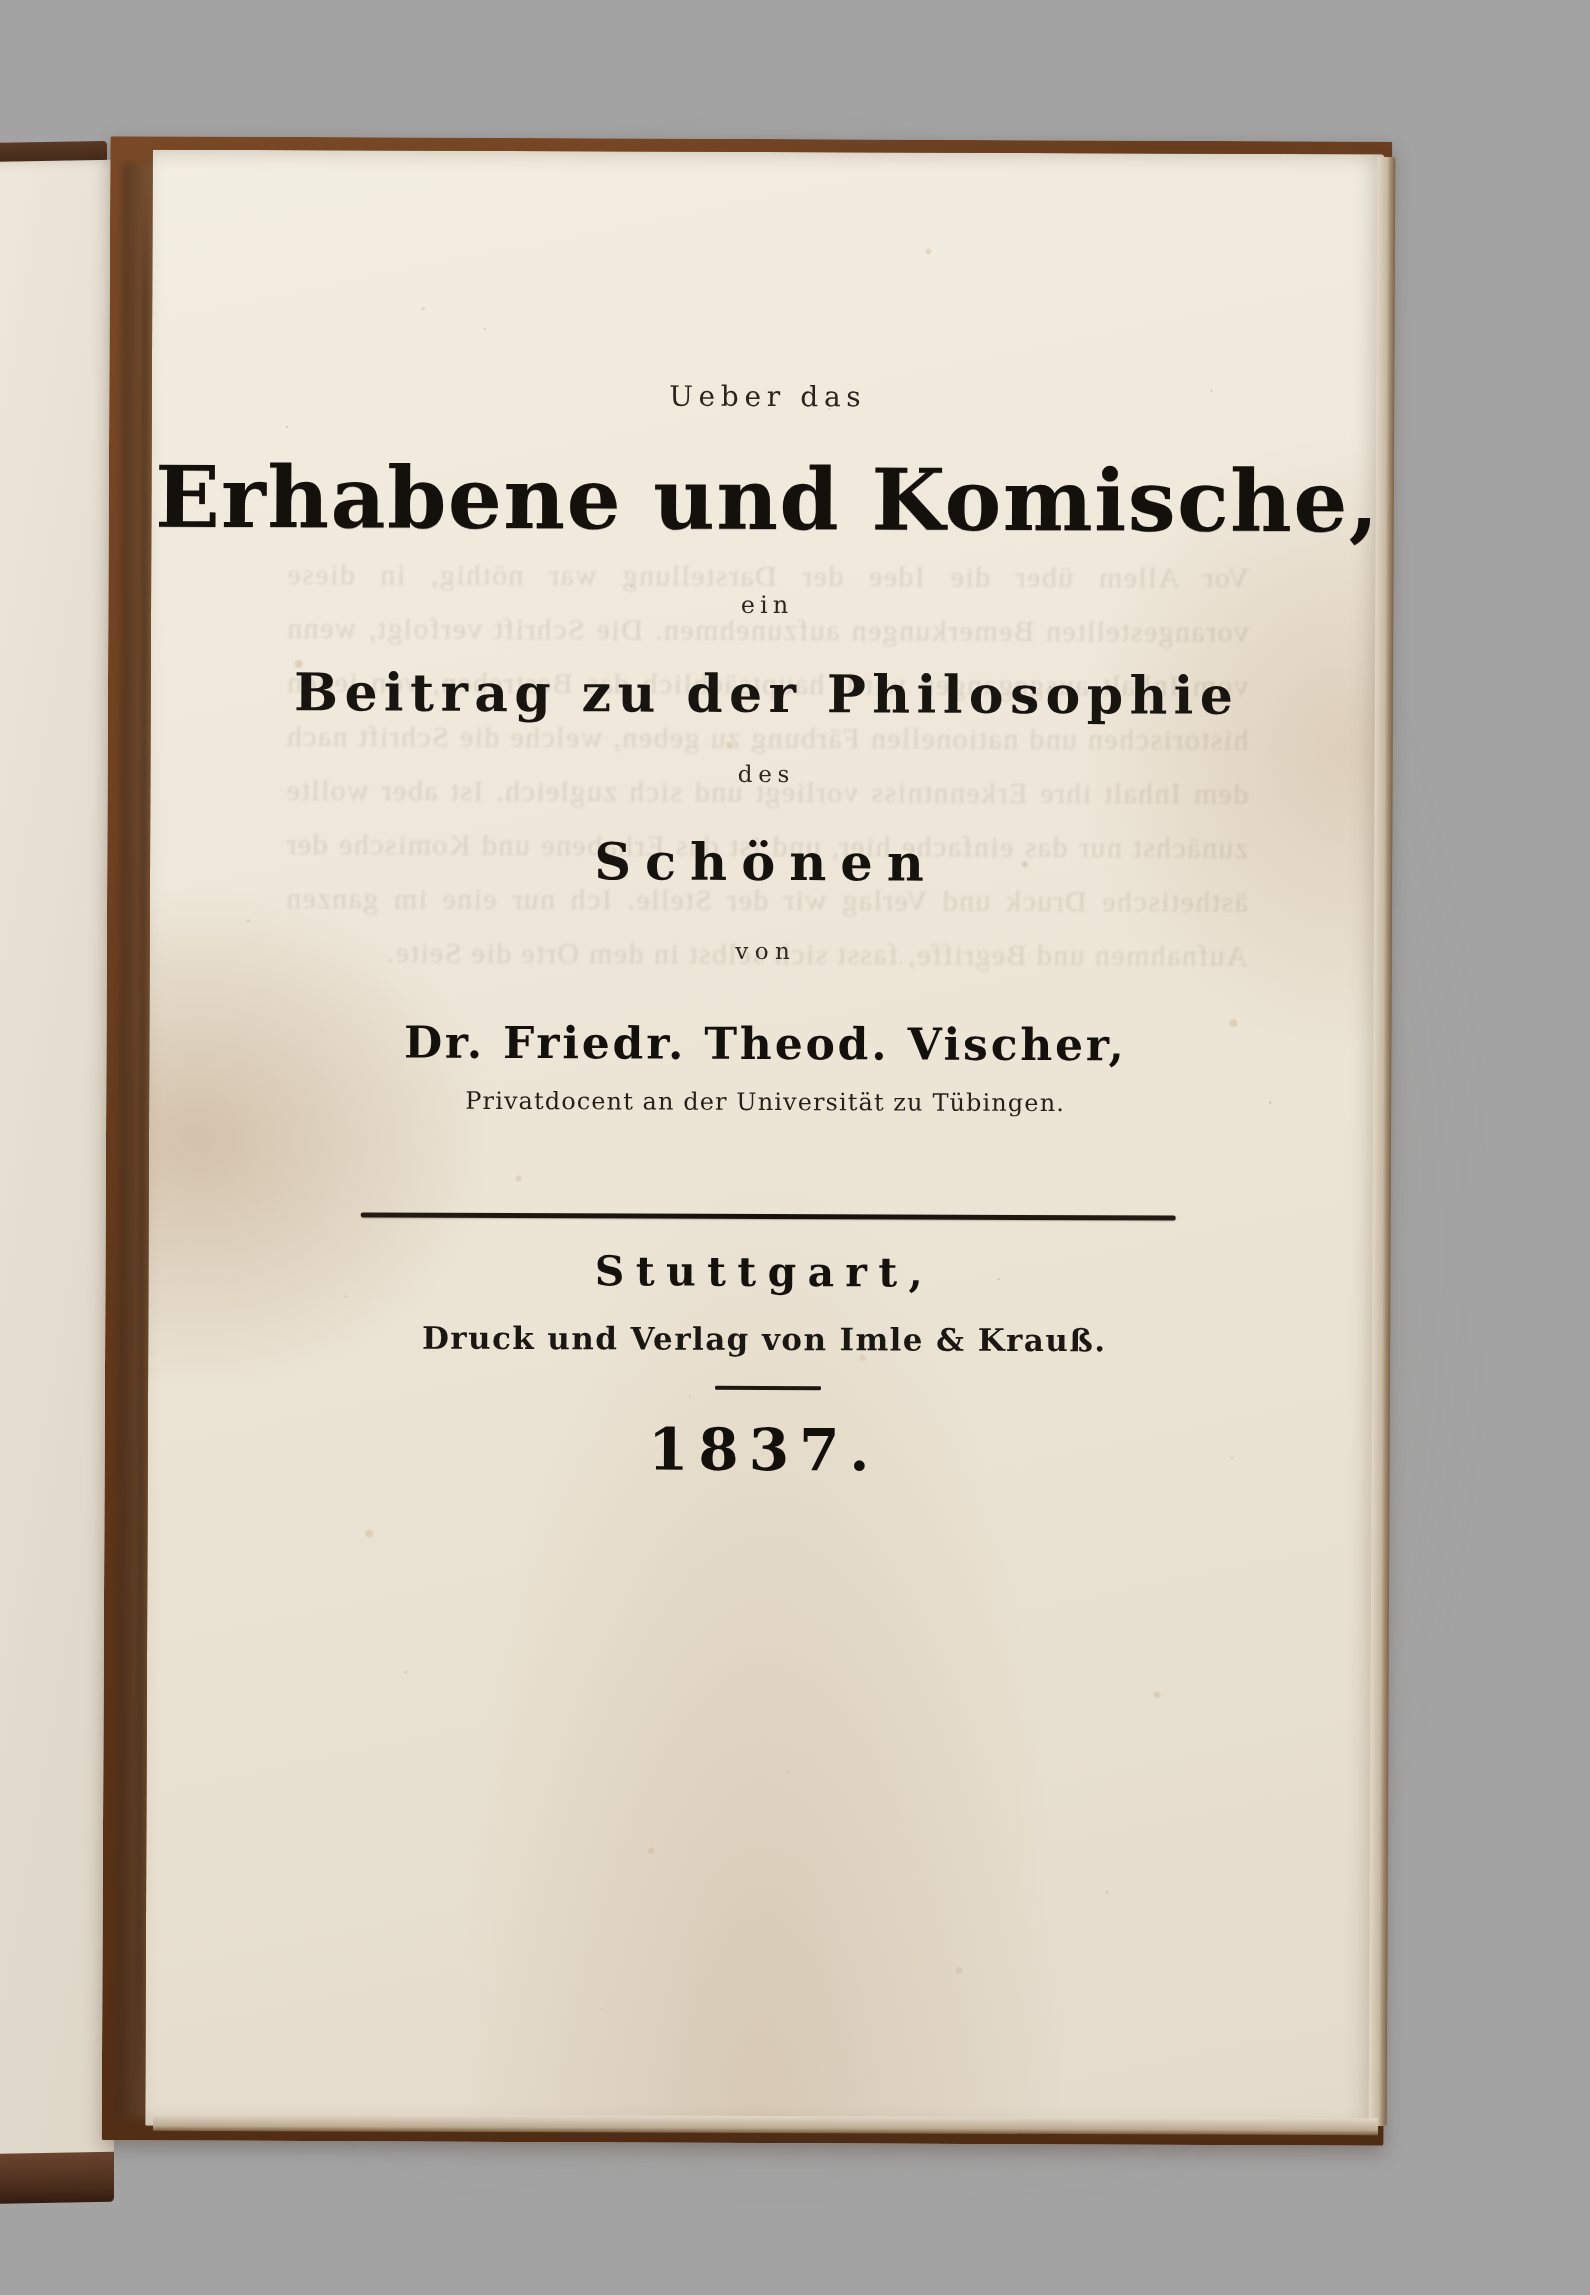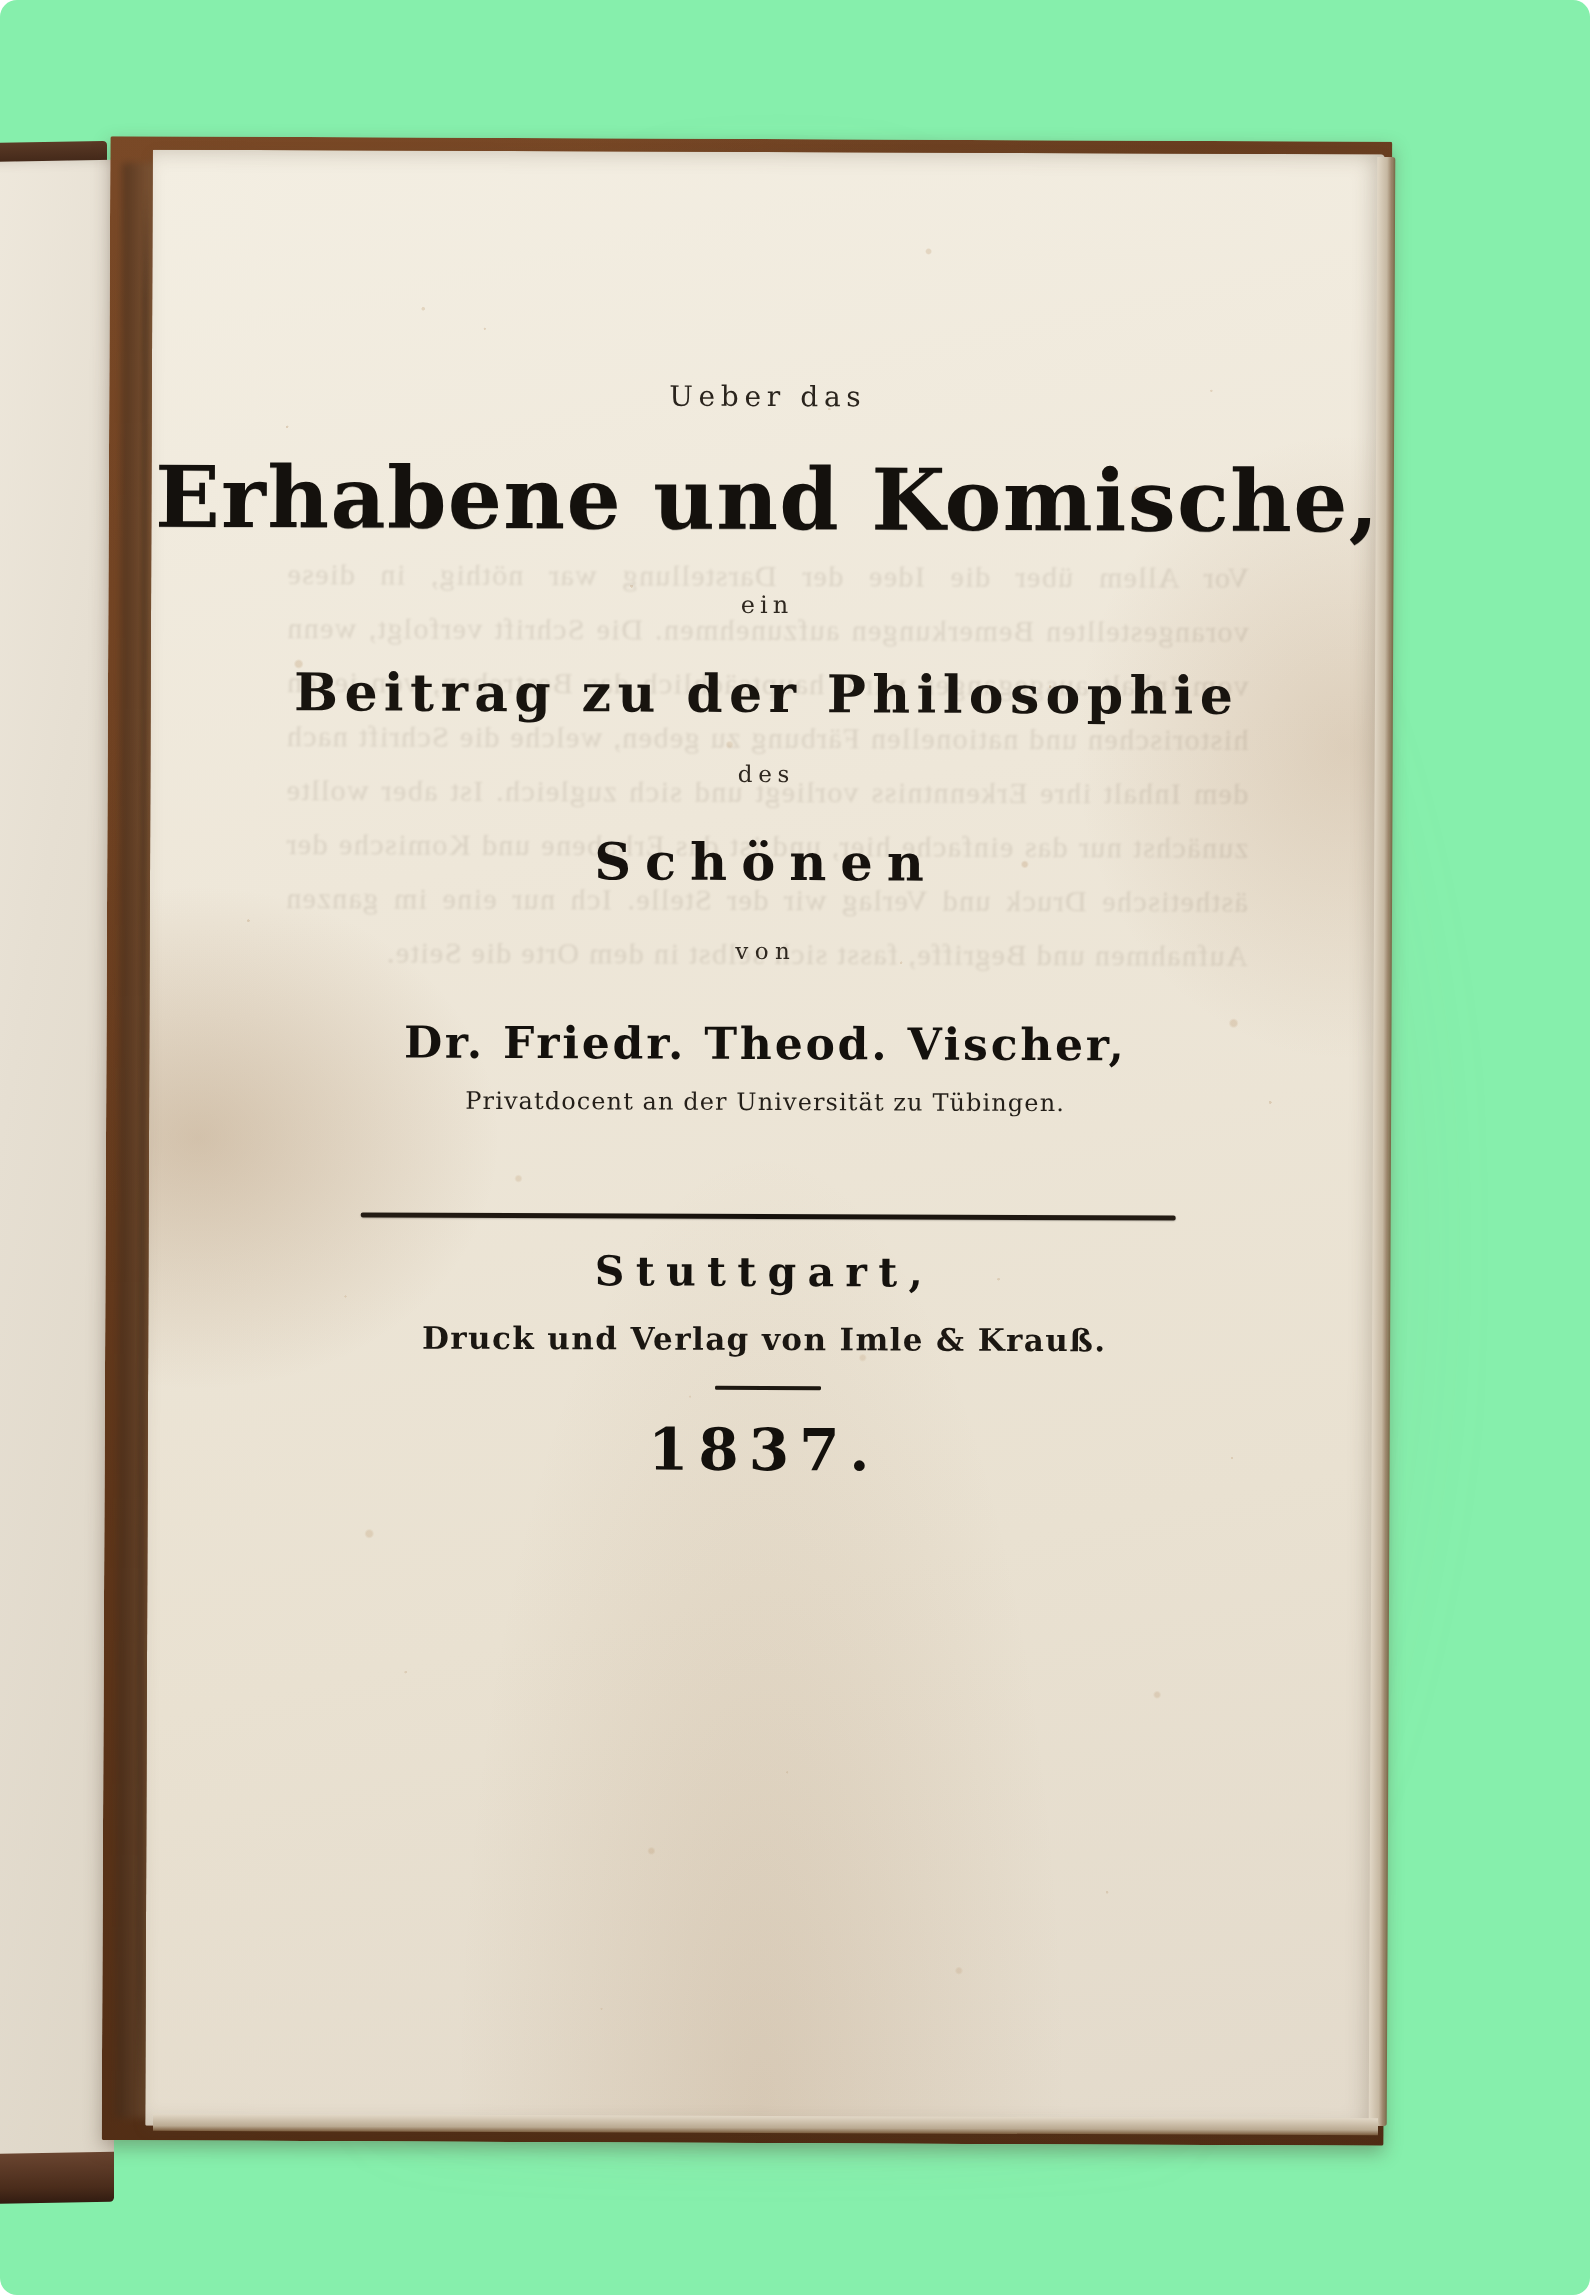--- a/index.html
+++ b/index.html
@@ -12,22 +12,21 @@
     height: 2295px;
     position: relative;
     overflow: hidden;
     font-family: "Liberation Serif", serif;
   }
 
   
   .photo-stage {
     position: absolute;
     inset: 0;
-    background: #86efac;
-    border-radius: 17px;
+    background: #a3a3a3;
   }
 
   
   .book-shadow {
     position: absolute;
     left: 85px;
     top: 127px;
     width: 1388px;
     height: 2040px;
     background: radial-gradient(ellipse at 50% 55%, rgba(120,110,100,0.20) 0%, rgba(160,150,140,0.10) 45%, rgba(255,255,255,0) 72%);

